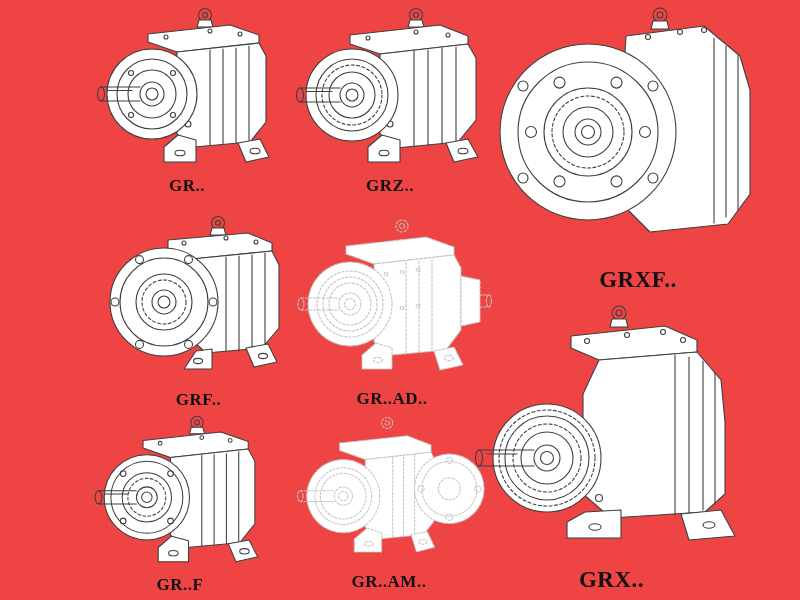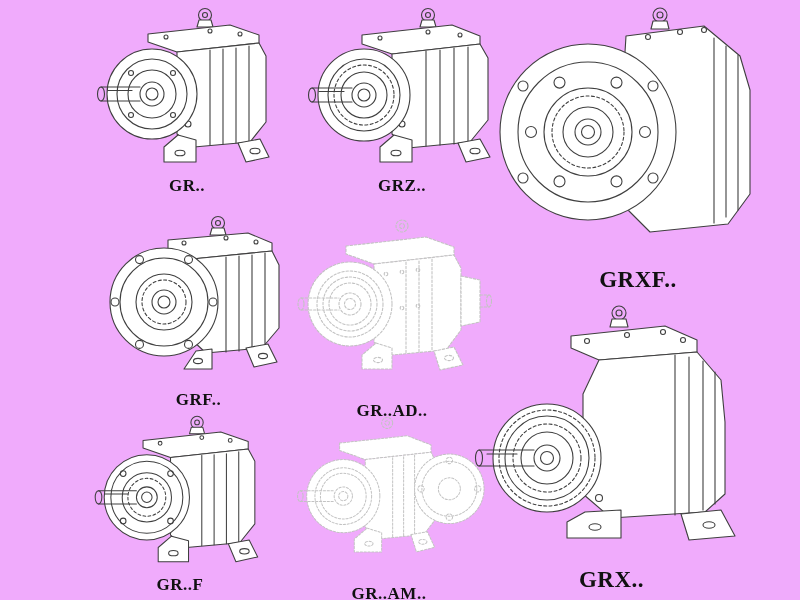--- a/index.html
+++ b/index.html
@@ -1,27 +1,27 @@
 <!DOCTYPE html>
 <html><head>
 <meta charset="utf-8">
 <style>
   * { margin: 0; padding: 0; box-sizing: border-box; }
   html, body { width: 800px; height: 600px; }
   body { background: #ffffff; font-family: "Liberation Serif", serif; }
-  .page { position: relative; width: 800px; height: 600px; background: #f0abfc; overflow: hidden; }
+  .page { position: relative; width: 800px; height: 600px; background: #ef4444; overflow: hidden; }
   .cell { position: absolute; display: flex; flex-direction: column; align-items: center; }
   .cell svg { display: block; }
   .label {
     font-weight: bold; font-size: 17px; color: #111111;
     letter-spacing: 0.5px; text-align: center; line-height: 20px; white-space: nowrap;
   }
   .label-lg { font-size: 23px; }
   .solid { color: #3f3f3f; }
-  .faint { color: #c3c3c3; gap: 12px; }
+  .faint { color: #c3c3c3; }
   svg line, svg circle, svg ellipse, svg polygon, svg rect, svg path {
     stroke: currentColor; fill: none; stroke-width: 1.1;
     stroke-linejoin: round; stroke-linecap: round;
   }
   svg .wf { fill: #ffffff; }
   svg .dsh { stroke-dasharray: 3 2.4; }
   .faint svg line, .faint svg circle, .faint svg ellipse, .faint svg polygon {
     stroke-dasharray: 2.4 1.8;
   }
 </style>
@@ -59,21 +59,21 @@
       <ellipse cx="9" cy="90" rx="3.5" ry="7"></ellipse>
         <line x1="16" y1="86.5" x2="40" y2="86.5"></line>
       <polygon class="wf" points="86,131 104,136 104,158 72,158 72,143"></polygon>
       <polygon class="wf" points="146,139 168,135 177,153 154,158"></polygon>
       <ellipse cx="88" cy="149" rx="5" ry="2.8"></ellipse>
         <ellipse cx="163" cy="147" rx="5" ry="2.8"></ellipse>
     </svg>
     <figcaption class="label">GR..</figcaption>
   </figure>
 
-  <figure class="cell solid" style="left:302px; top:4px; width:200px;">
+  <figure class="cell solid" style="left:290px; top:4px; width:200px;">
     <svg viewBox="0 0 200 172" width="200" height="172">
       <circle cx="126" cy="11" r="6.5"></circle>
         <circle cx="126" cy="11" r="2.5"></circle>
       <polygon class="wf" points="120,16 132,16 134,23 118,23"></polygon>
       <polygon class="wf" points="60,31 150,21 178,32 178,40 90,50 60,40"></polygon>
       <circle cx="78" cy="34" r="2"></circle>
         <circle cx="126" cy="28" r="2"></circle>
         <circle cx="158" cy="31" r="2"></circle>
       <polygon class="wf" points="90,50 178,40 186,54 186,116 168,138 106,144 90,130"></polygon>
       <line x1="124" y1="47" x2="124" y2="142"></line>

